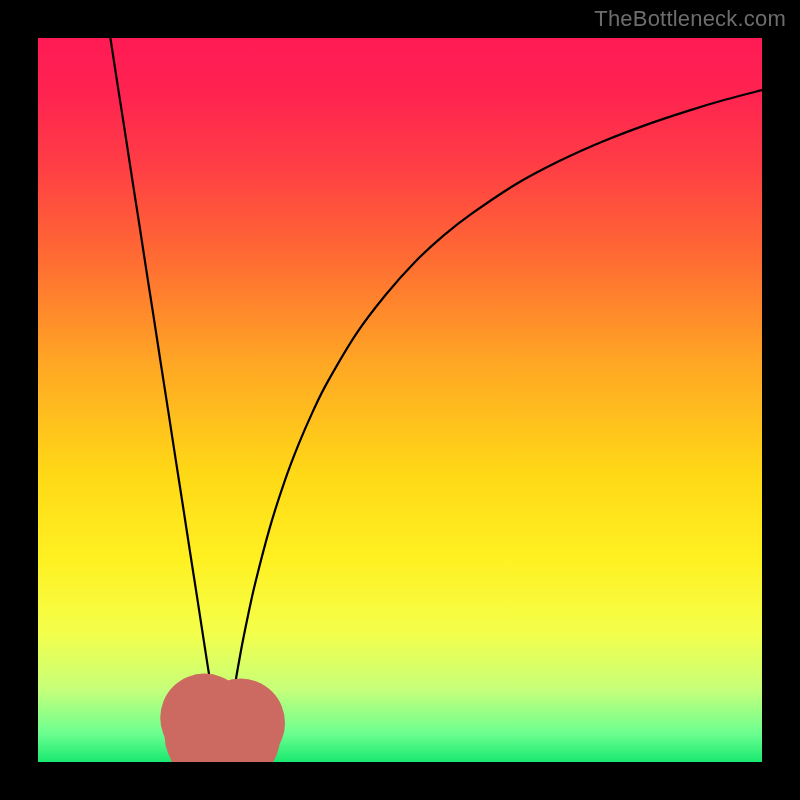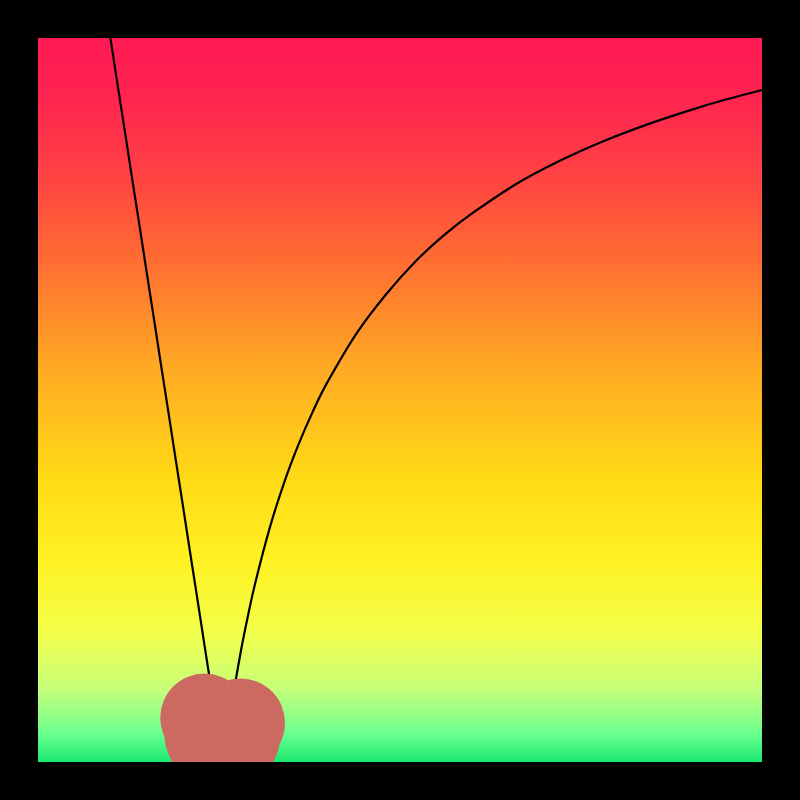--- a/index.html
+++ b/index.html
@@ -34,20 +34,21 @@
     font-size: 22px;
     font-weight: 500;
     letter-spacing: 0.2px;
     user-select: none;
   }
 </style>
 </head>
 <body>
 
 <div class="frame">
+  <div class="watermark">TheBottleneck.com</div>
   <svg class="plot" viewBox="0 0 724 724" preserveAspectRatio="none">
     <defs>
       <linearGradient id="bg-grad" x1="0" y1="0" x2="0" y2="1">
           <stop offset="0%" stop-color="#ff1a54"></stop>
           <stop offset="8%" stop-color="#ff2450"></stop>
           <stop offset="18%" stop-color="#ff3f44"></stop>
           <stop offset="30%" stop-color="#ff6a33"></stop>
           <stop offset="45%" stop-color="#ffa724"></stop>
           <stop offset="60%" stop-color="#ffd816"></stop>
           <stop offset="72%" stop-color="#fff122"></stop>

